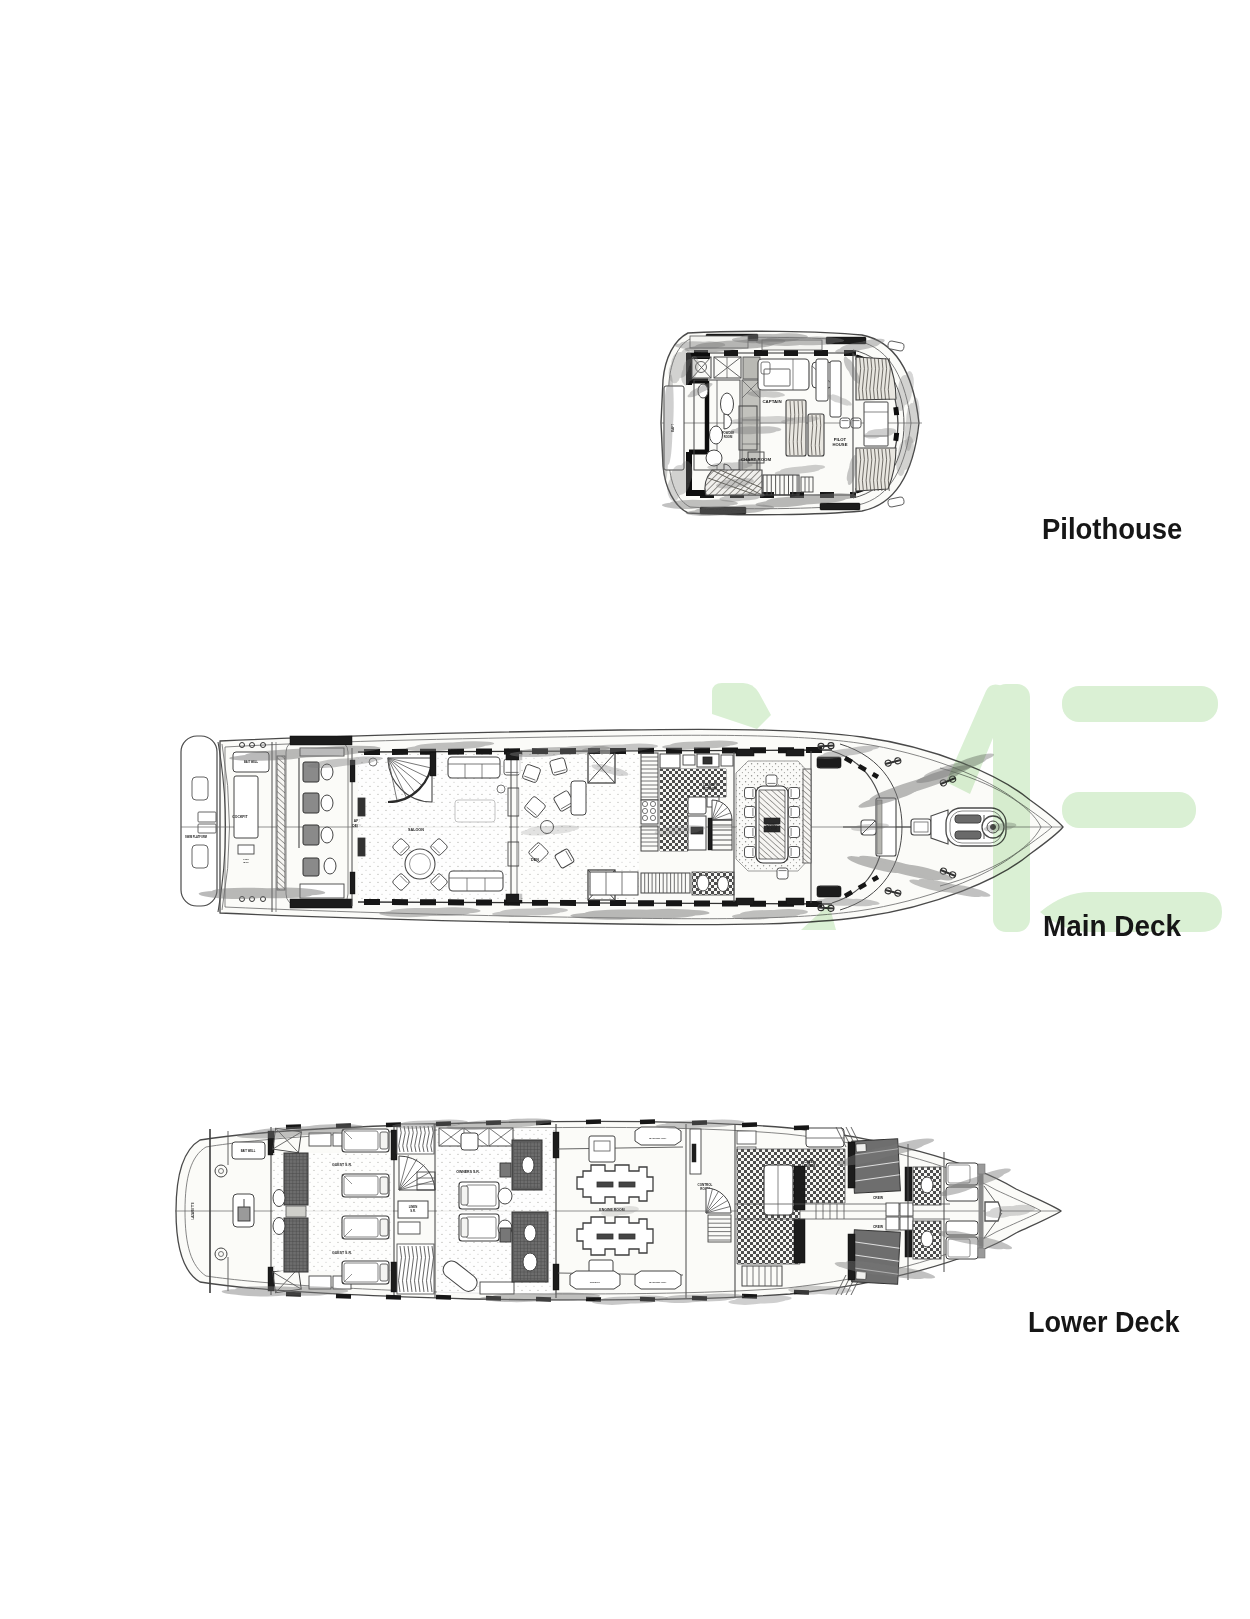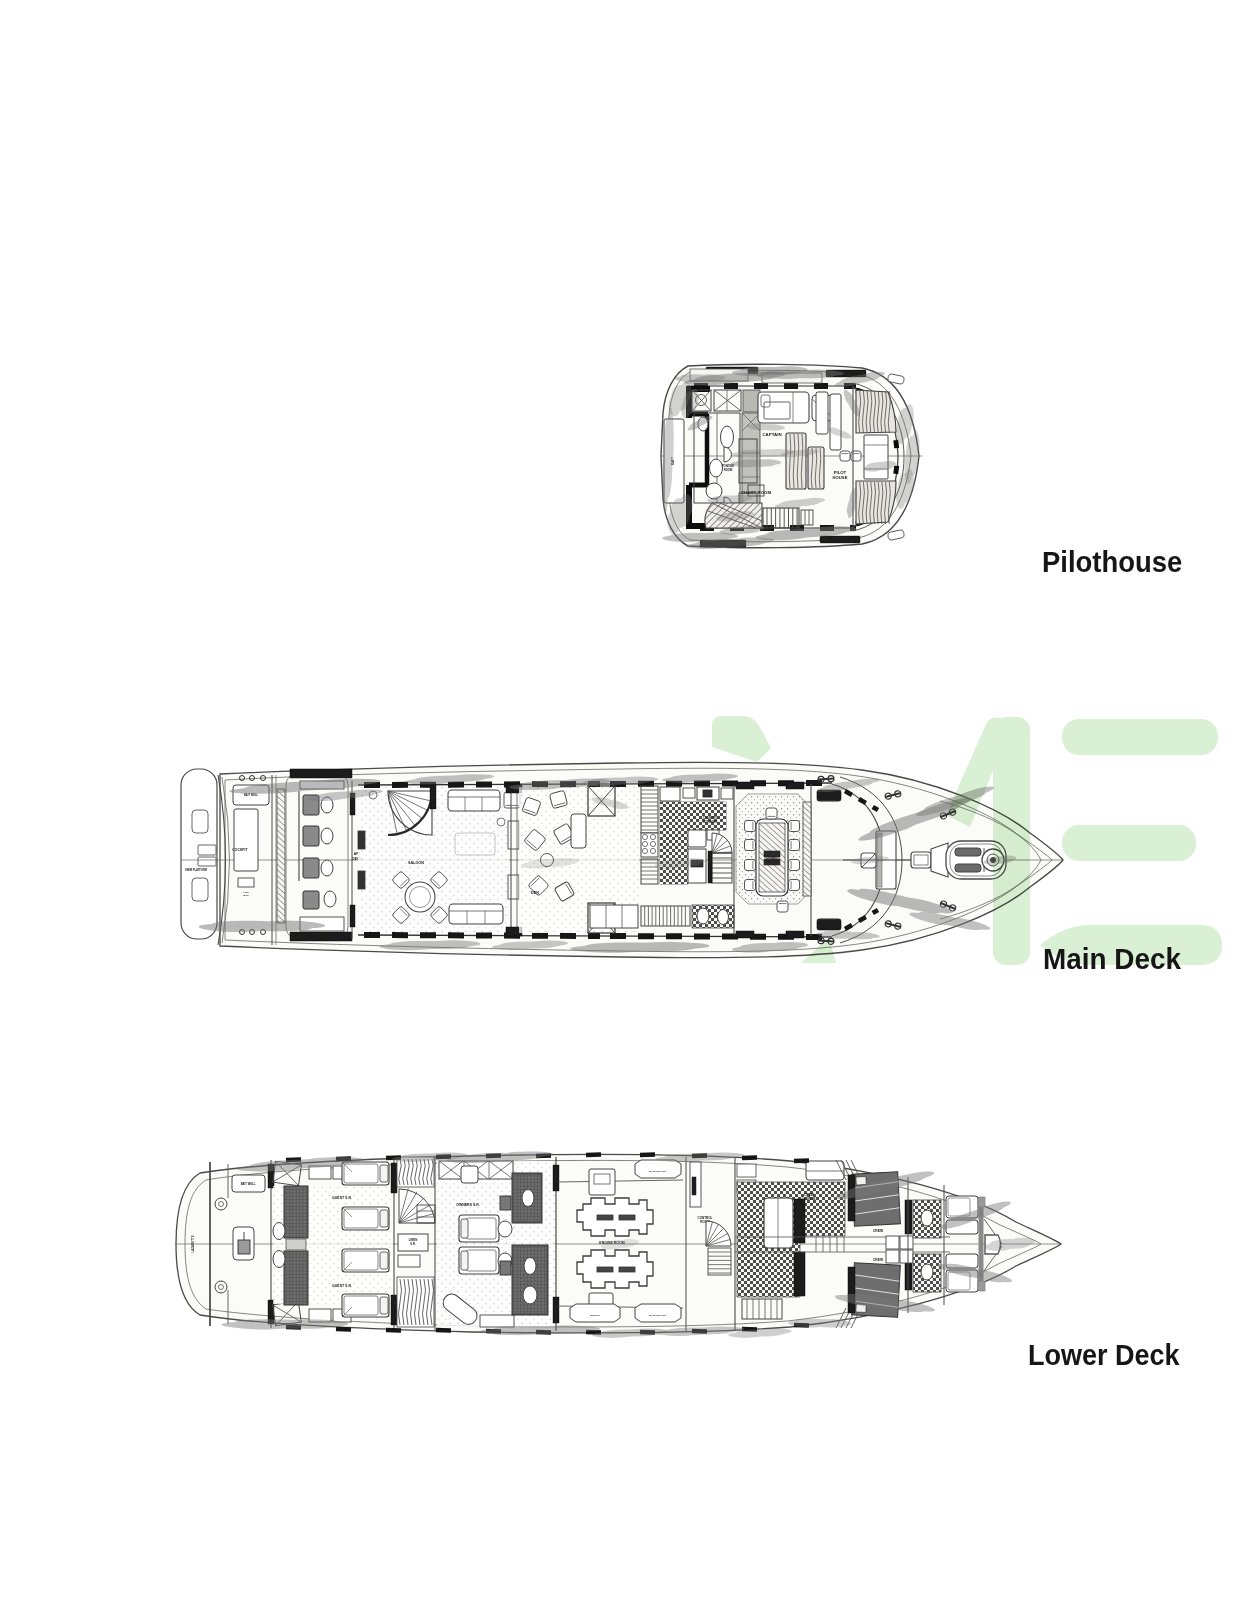--- a/index.html
+++ b/index.html
@@ -1,16 +1,16 @@
 <!DOCTYPE html>
 <html><head>
 <meta charset="utf-8">
 <style>
 html,body{margin:0;padding:0;background:#fff;}
-#page{position:relative;width:1250px;height:1430px;background:#ffffff;overflow:hidden;font-family:"Liberation Sans",sans-serif;margin-top:33px;}
+#page{position:relative;width:1250px;height:1430px;background:#ffffff;overflow:hidden;font-family:"Liberation Sans",sans-serif;}
 .lbl{position:absolute;font-weight:bold;color:#161616;font-size:30px;white-space:nowrap;transform-origin:left top;}
 svg{position:absolute;left:0;top:0;}
 </style>
 </head>
 <body>
 <div id="page">
 <svg width="1250" height="1619" viewBox="0 0 1250 1619">
 <defs>
 <pattern id="checker" width="6.0" height="6.0" patternUnits="userSpaceOnUse">
   <rect width="6.0" height="6.0" fill="#f7f7f5"></rect>

